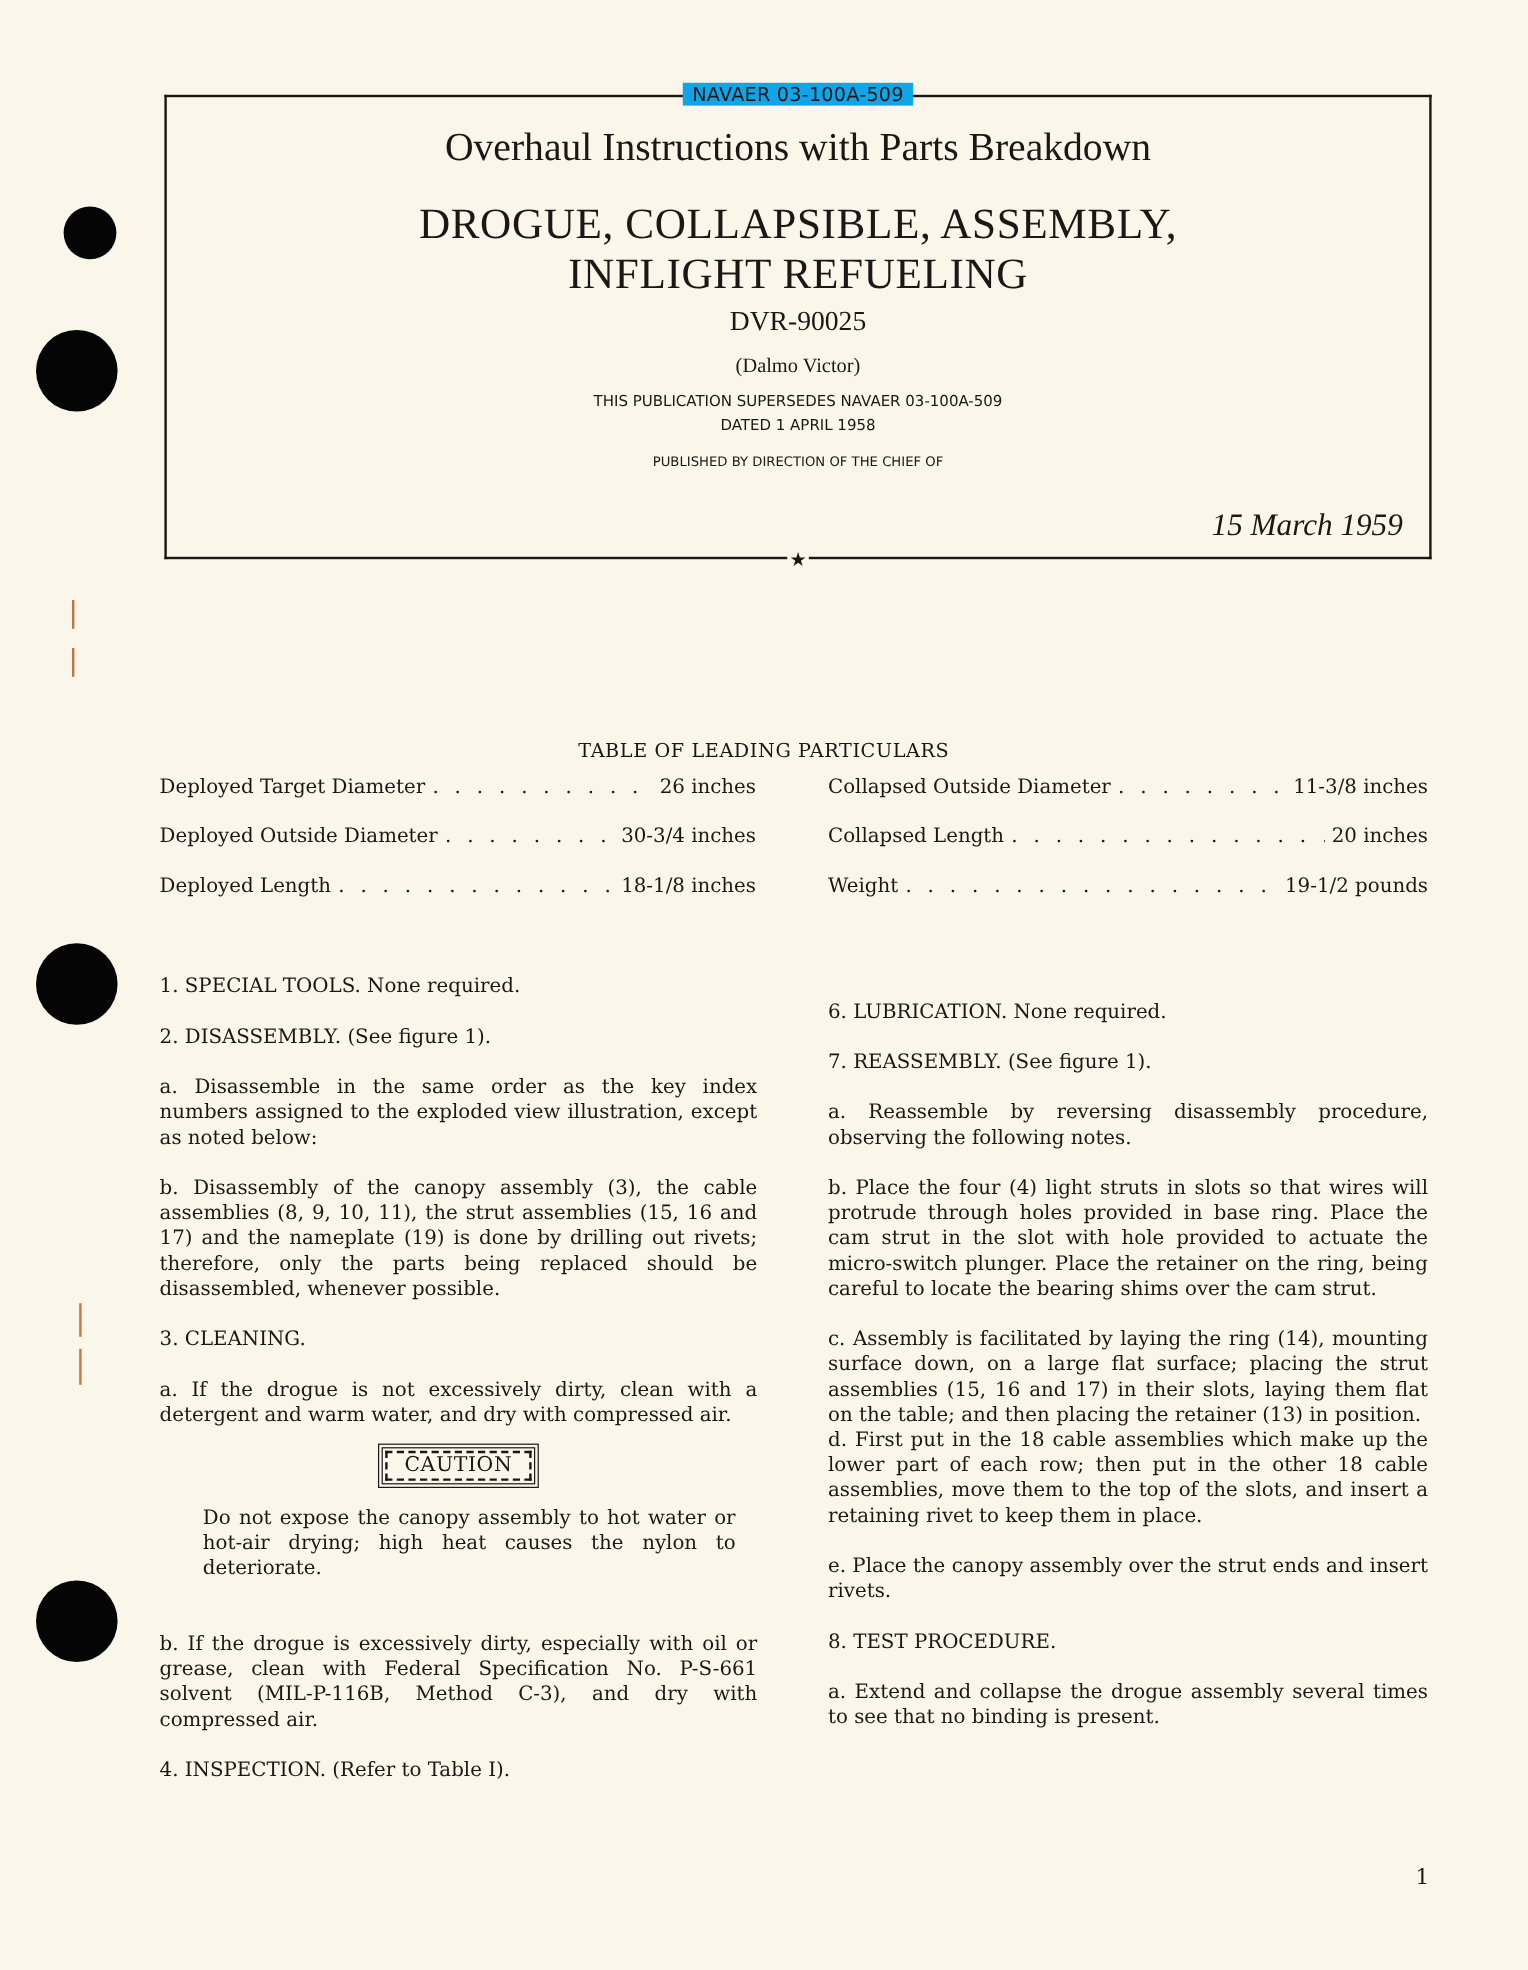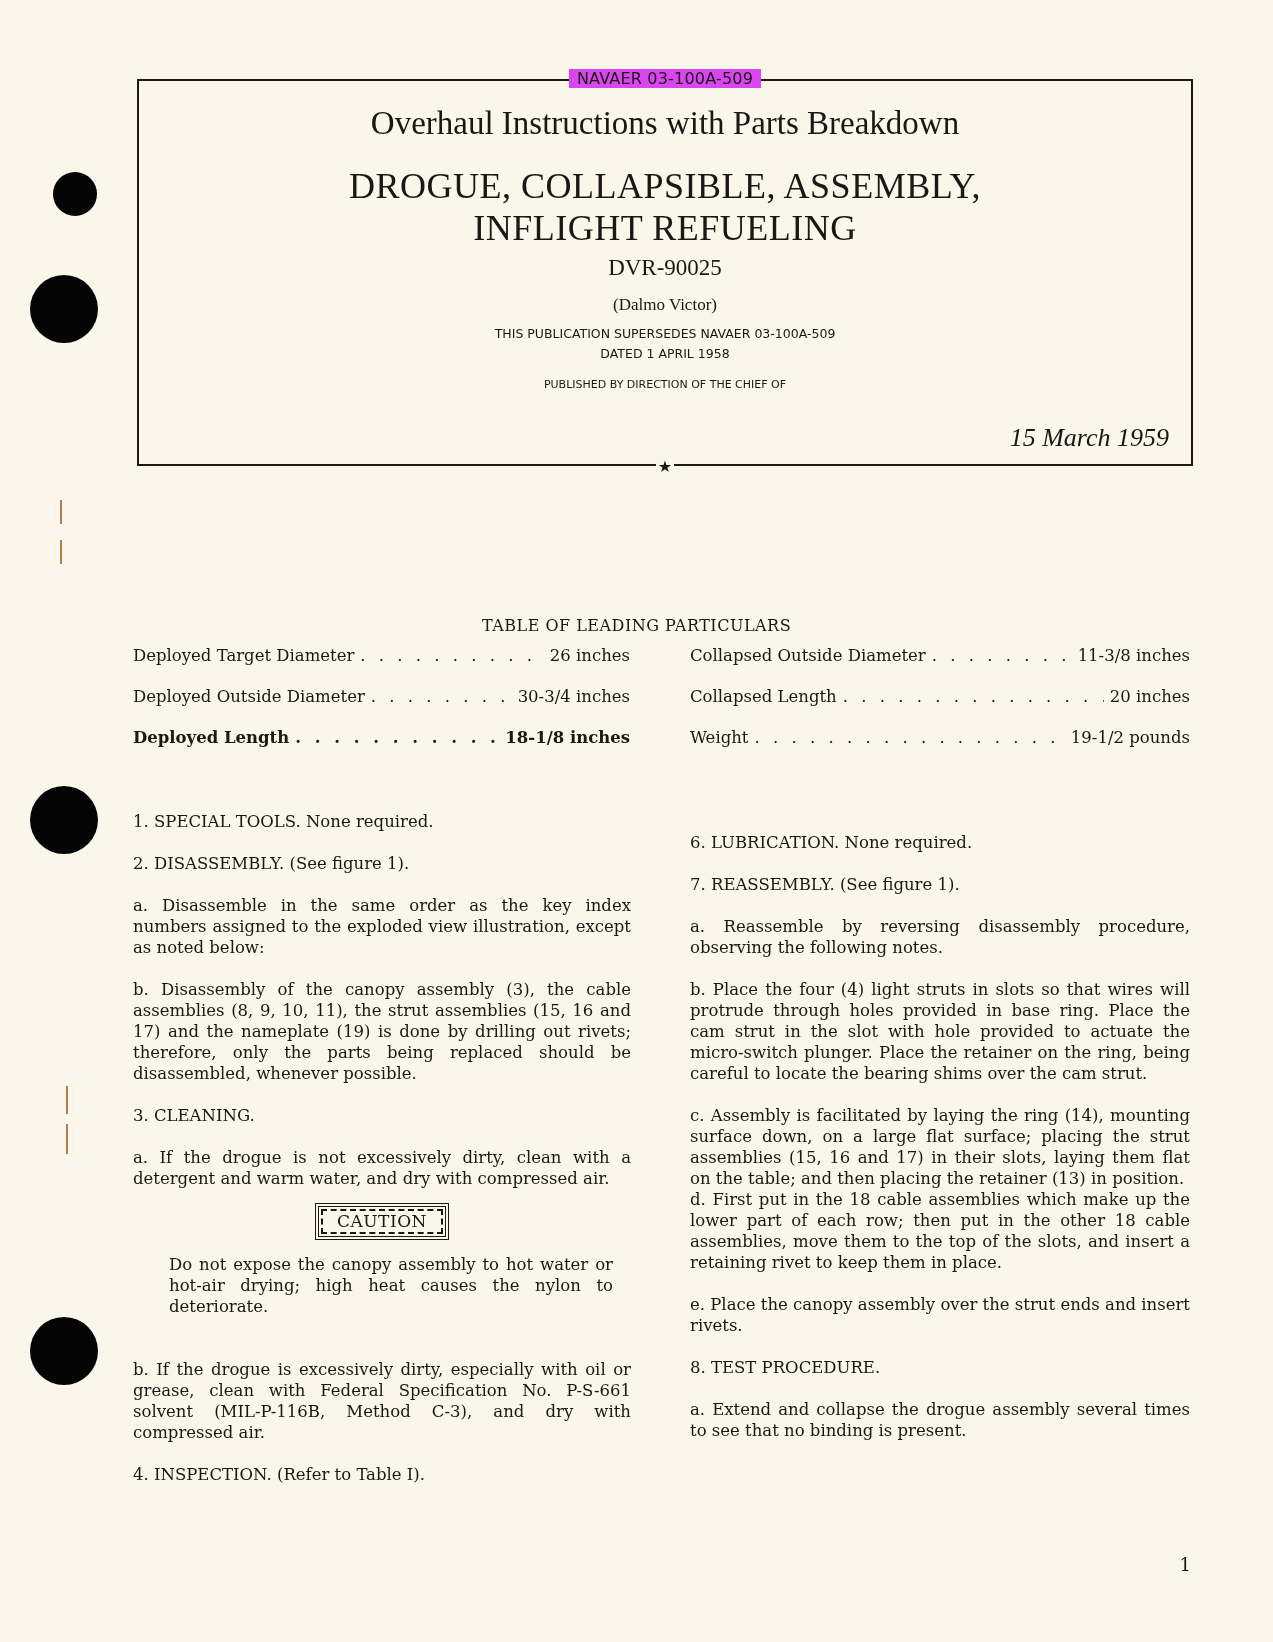--- a/index.html
+++ b/index.html
@@ -14,21 +14,21 @@
   .hdr-box {
     position:absolute; left:137px; top:79px; width:1052px; height:385px;
     border-left:2px solid #1a1714; border-right:2px solid #1a1714;
     border-bottom:2px solid #1a1714; border-top:0;
   }
   .hdr-topline { position:absolute; top:0; height:2px; background:#1a1714; }
   .hdr-code {
     position:absolute; left:0; right:0; top:-10px; text-align:center;
     font-family:"DejaVu Sans", sans-serif; font-size:16px; letter-spacing:0.2px;
   }
-  .hdr-code span { background:#d946ef; padding:0 8px; }
+  .hdr-code span { background:#0ea5e9; padding:0 8px; }
   .center { position:absolute; left:0; right:0; text-align:center; }
   .t-sub { top:26px; font-family:"Liberation Serif", serif; font-size:33px; }
   .t-main1 { top:86px; font-family:"Liberation Serif", serif; font-size:36px; letter-spacing:0.5px; }
   .t-main2 { top:128px; font-family:"Liberation Serif", serif; font-size:36px; letter-spacing:0.5px; }
   .t-model { top:176px; font-family:"Liberation Serif", serif; font-size:23px; }
   .t-mfr { top:216px; font-family:"Liberation Serif", serif; font-size:17px; }
   .t-sup1 { top:247px; font-family:"DejaVu Sans", sans-serif; font-size:12.5px; }
   .t-sup2 { top:267px; font-family:"DejaVu Sans", sans-serif; font-size:12.5px; }
   .t-pub1 { top:299px; font-family:"DejaVu Sans", sans-serif; font-size:11px; }
   .t-pub2 { top:319px; font-family:"DejaVu Sans", sans-serif; font-size:11px; }
@@ -94,21 +94,21 @@
 <div class="spec" style="left:133px;top:646px;width:497px;">
   <span class="lbl">Deployed Target Diameter</span>
   <span class="dots">. . . . . . . . . . . . . . . . . . . . . . . . . . . . .</span>
   <span class="val">26 inches</span>
 </div>
 <div class="spec" style="left:133px;top:687px;width:497px;">
   <span class="lbl">Deployed Outside Diameter</span>
   <span class="dots">. . . . . . . . . . . . . . . . . . . . . . . . . . . . .</span>
   <span class="val">30-3/4 inches</span>
 </div>
-<div class="spec" style="left:133px;top:728px;width:497px;font-weight:bold;">
+<div class="spec" style="left:133px;top:728px;width:497px;">
   <span class="lbl">Deployed Length</span>
   <span class="dots">. . . . . . . . . . . . . . . . . . . . . . . . . . . . .</span>
   <span class="val">18-1/8 inches</span>
 </div>
 
 <div class="spec" style="left:690px;top:646px;width:500px;">
   <span class="lbl">Collapsed Outside Diameter</span>
   <span class="dots">. . . . . . . . . . . . . . . . . . . . . . . . . . . . .</span>
   <span class="val">11-3/8 inches</span>
 </div>

